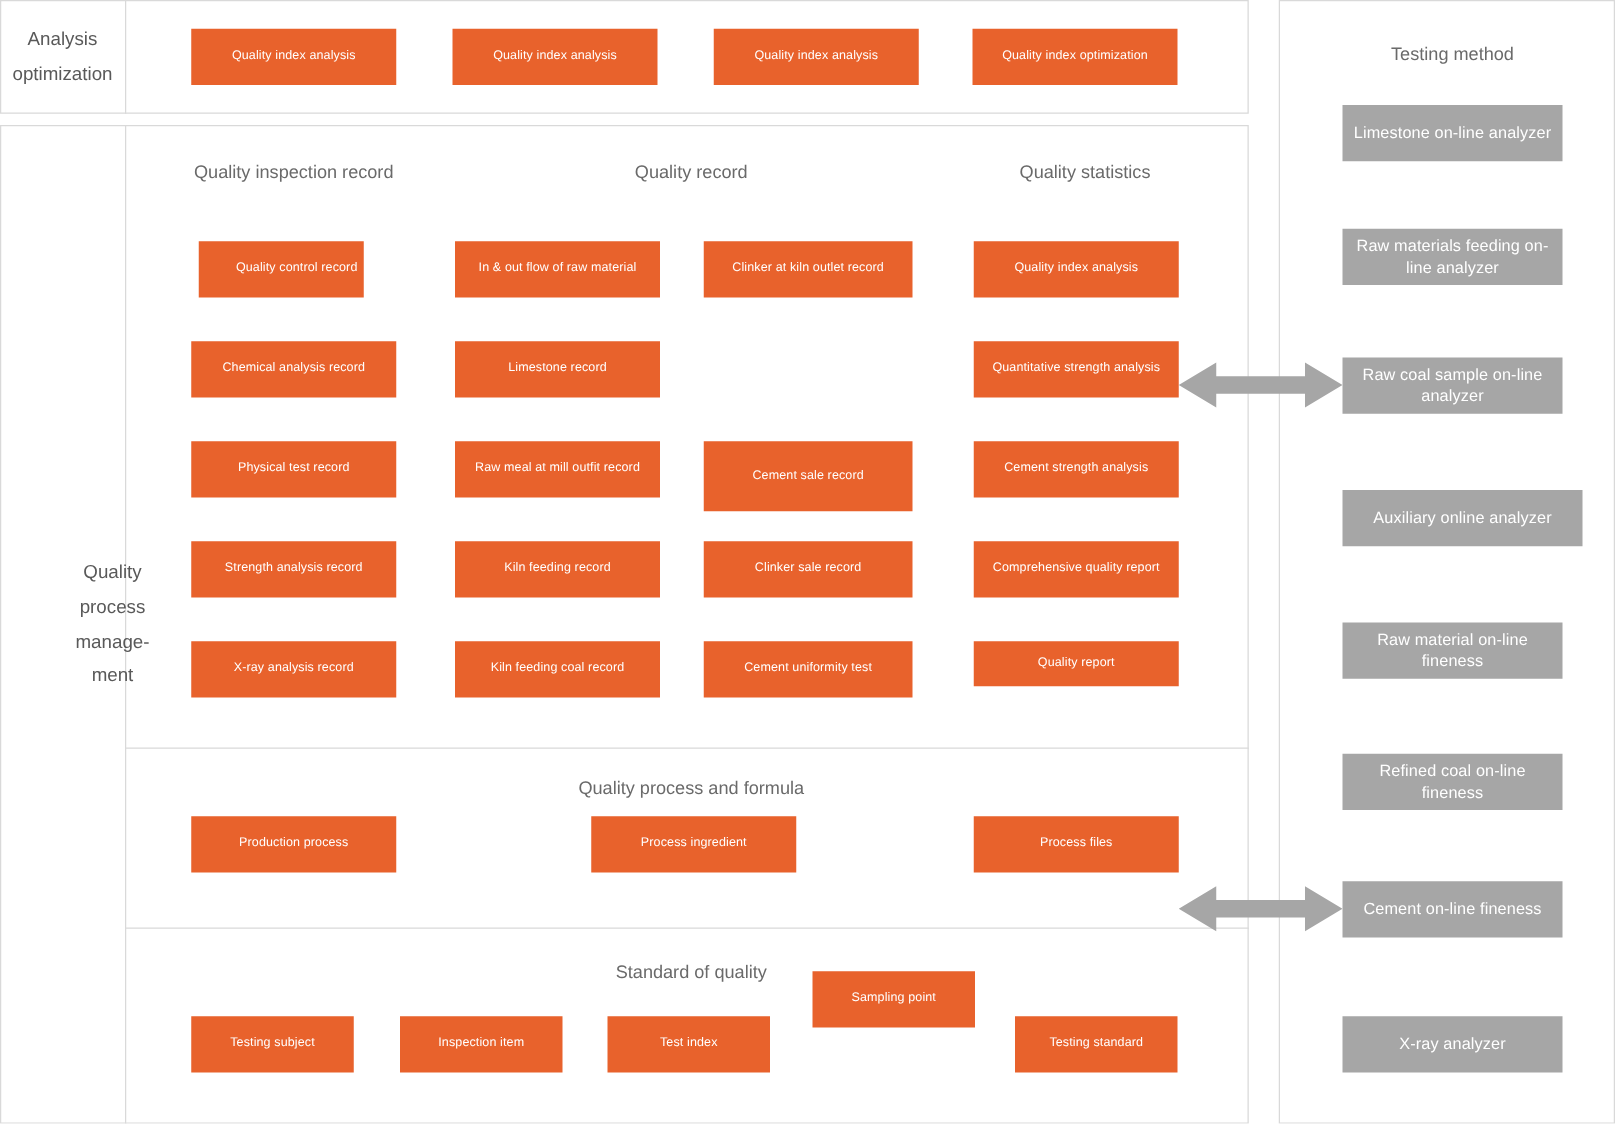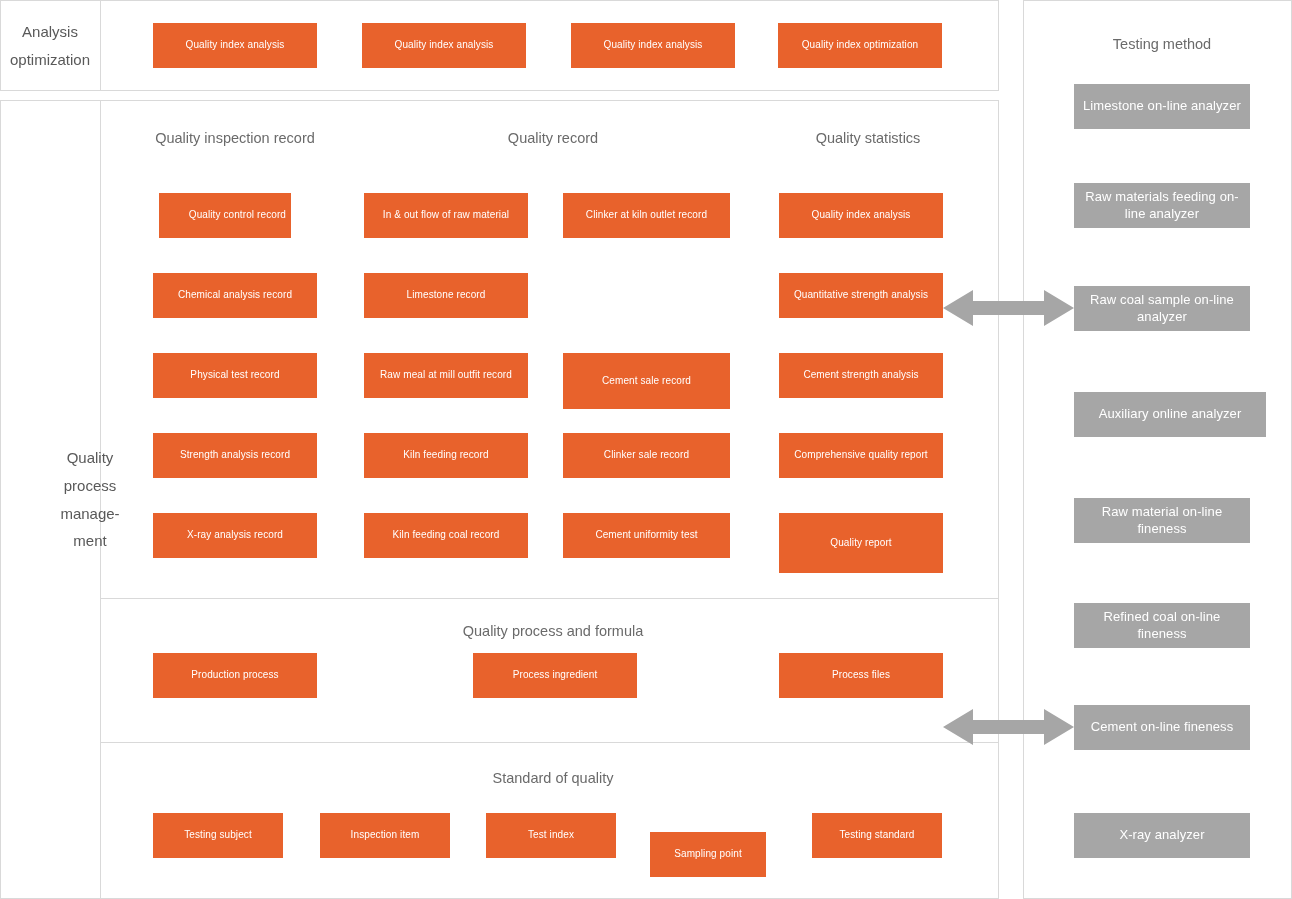--- a/index.html
+++ b/index.html
@@ -180,21 +180,21 @@
   </div>
   <div class="node orange" style="left:779px; top:273px; width:164px; height:45px;">
     <span>Quantitative strength analysis</span>
   </div>
   <div class="node orange" style="left:779px; top:353px; width:164px; height:45px;">
     <span>Cement strength analysis</span>
   </div>
   <div class="node orange" style="left:779px; top:433px; width:164px; height:45px;">
     <span>Comprehensive quality report</span>
   </div>
-  <div class="node orange" style="left:779px; top:513px; width:164px; height:60px;">
+  <div class="node orange" style="left:779px; top:513px; width:164px; height:36px;">
     <span>Quality report</span>
   </div>
 
   <div class="group-title" style="left:553px; top:623px;">
     <span>Quality process and formula</span>
   </div>
   <div class="node orange" style="left:153px; top:653px; width:164px; height:45px;">
     <span>Production process</span>
   </div>
   <div class="node orange" style="left:473px; top:653px; width:164px; height:45px;">
@@ -209,21 +209,21 @@
   </div>
   <div class="node orange" style="left:153px; top:813px; width:130px; height:45px;">
     <span>Testing subject</span>
   </div>
   <div class="node orange" style="left:320px; top:813px; width:130px; height:45px;">
     <span>Inspection item</span>
   </div>
   <div class="node orange" style="left:486px; top:813px; width:130px; height:45px;">
     <span>Test index</span>
   </div>
-  <div class="node orange" style="left:650px; top:832px; width:116px; height:45px;">
+  <div class="node orange" style="left:650px; top:777px; width:130px; height:45px;">
     <span>Sampling point</span>
   </div>
   <div class="node orange" style="left:812px; top:813px; width:130px; height:45px;">
     <span>Testing standard</span>
   </div>
 
   <div class="panel" style="left:1023px; top:0px; width:269px; height:899px;"></div>
 
   <div class="group-title" style="left:1162px; top:36px;">
     <span>Testing method</span>

